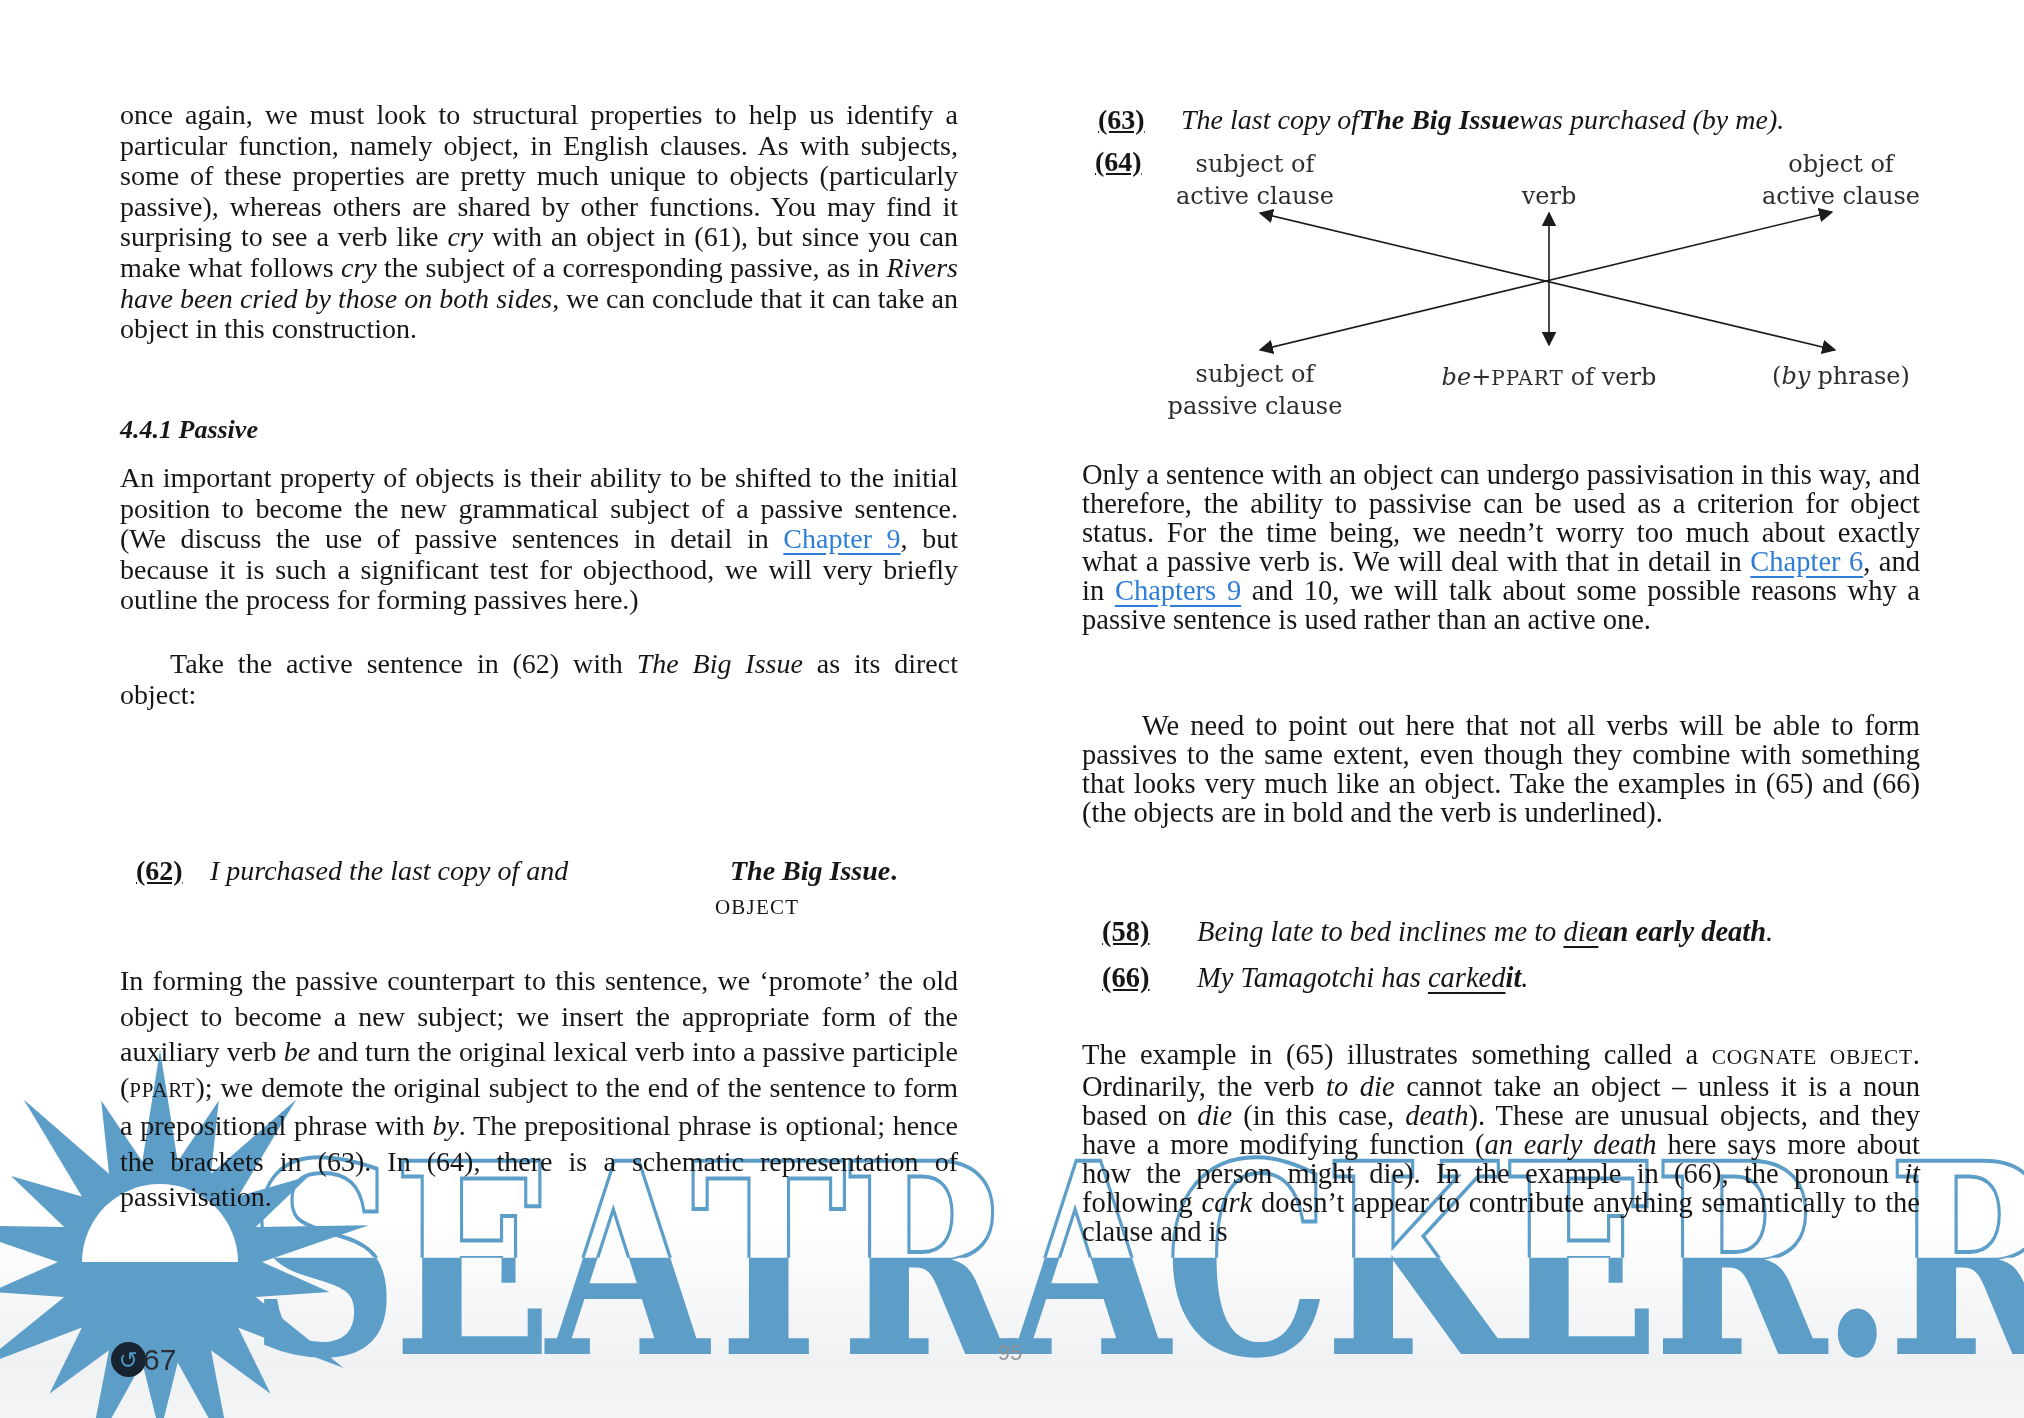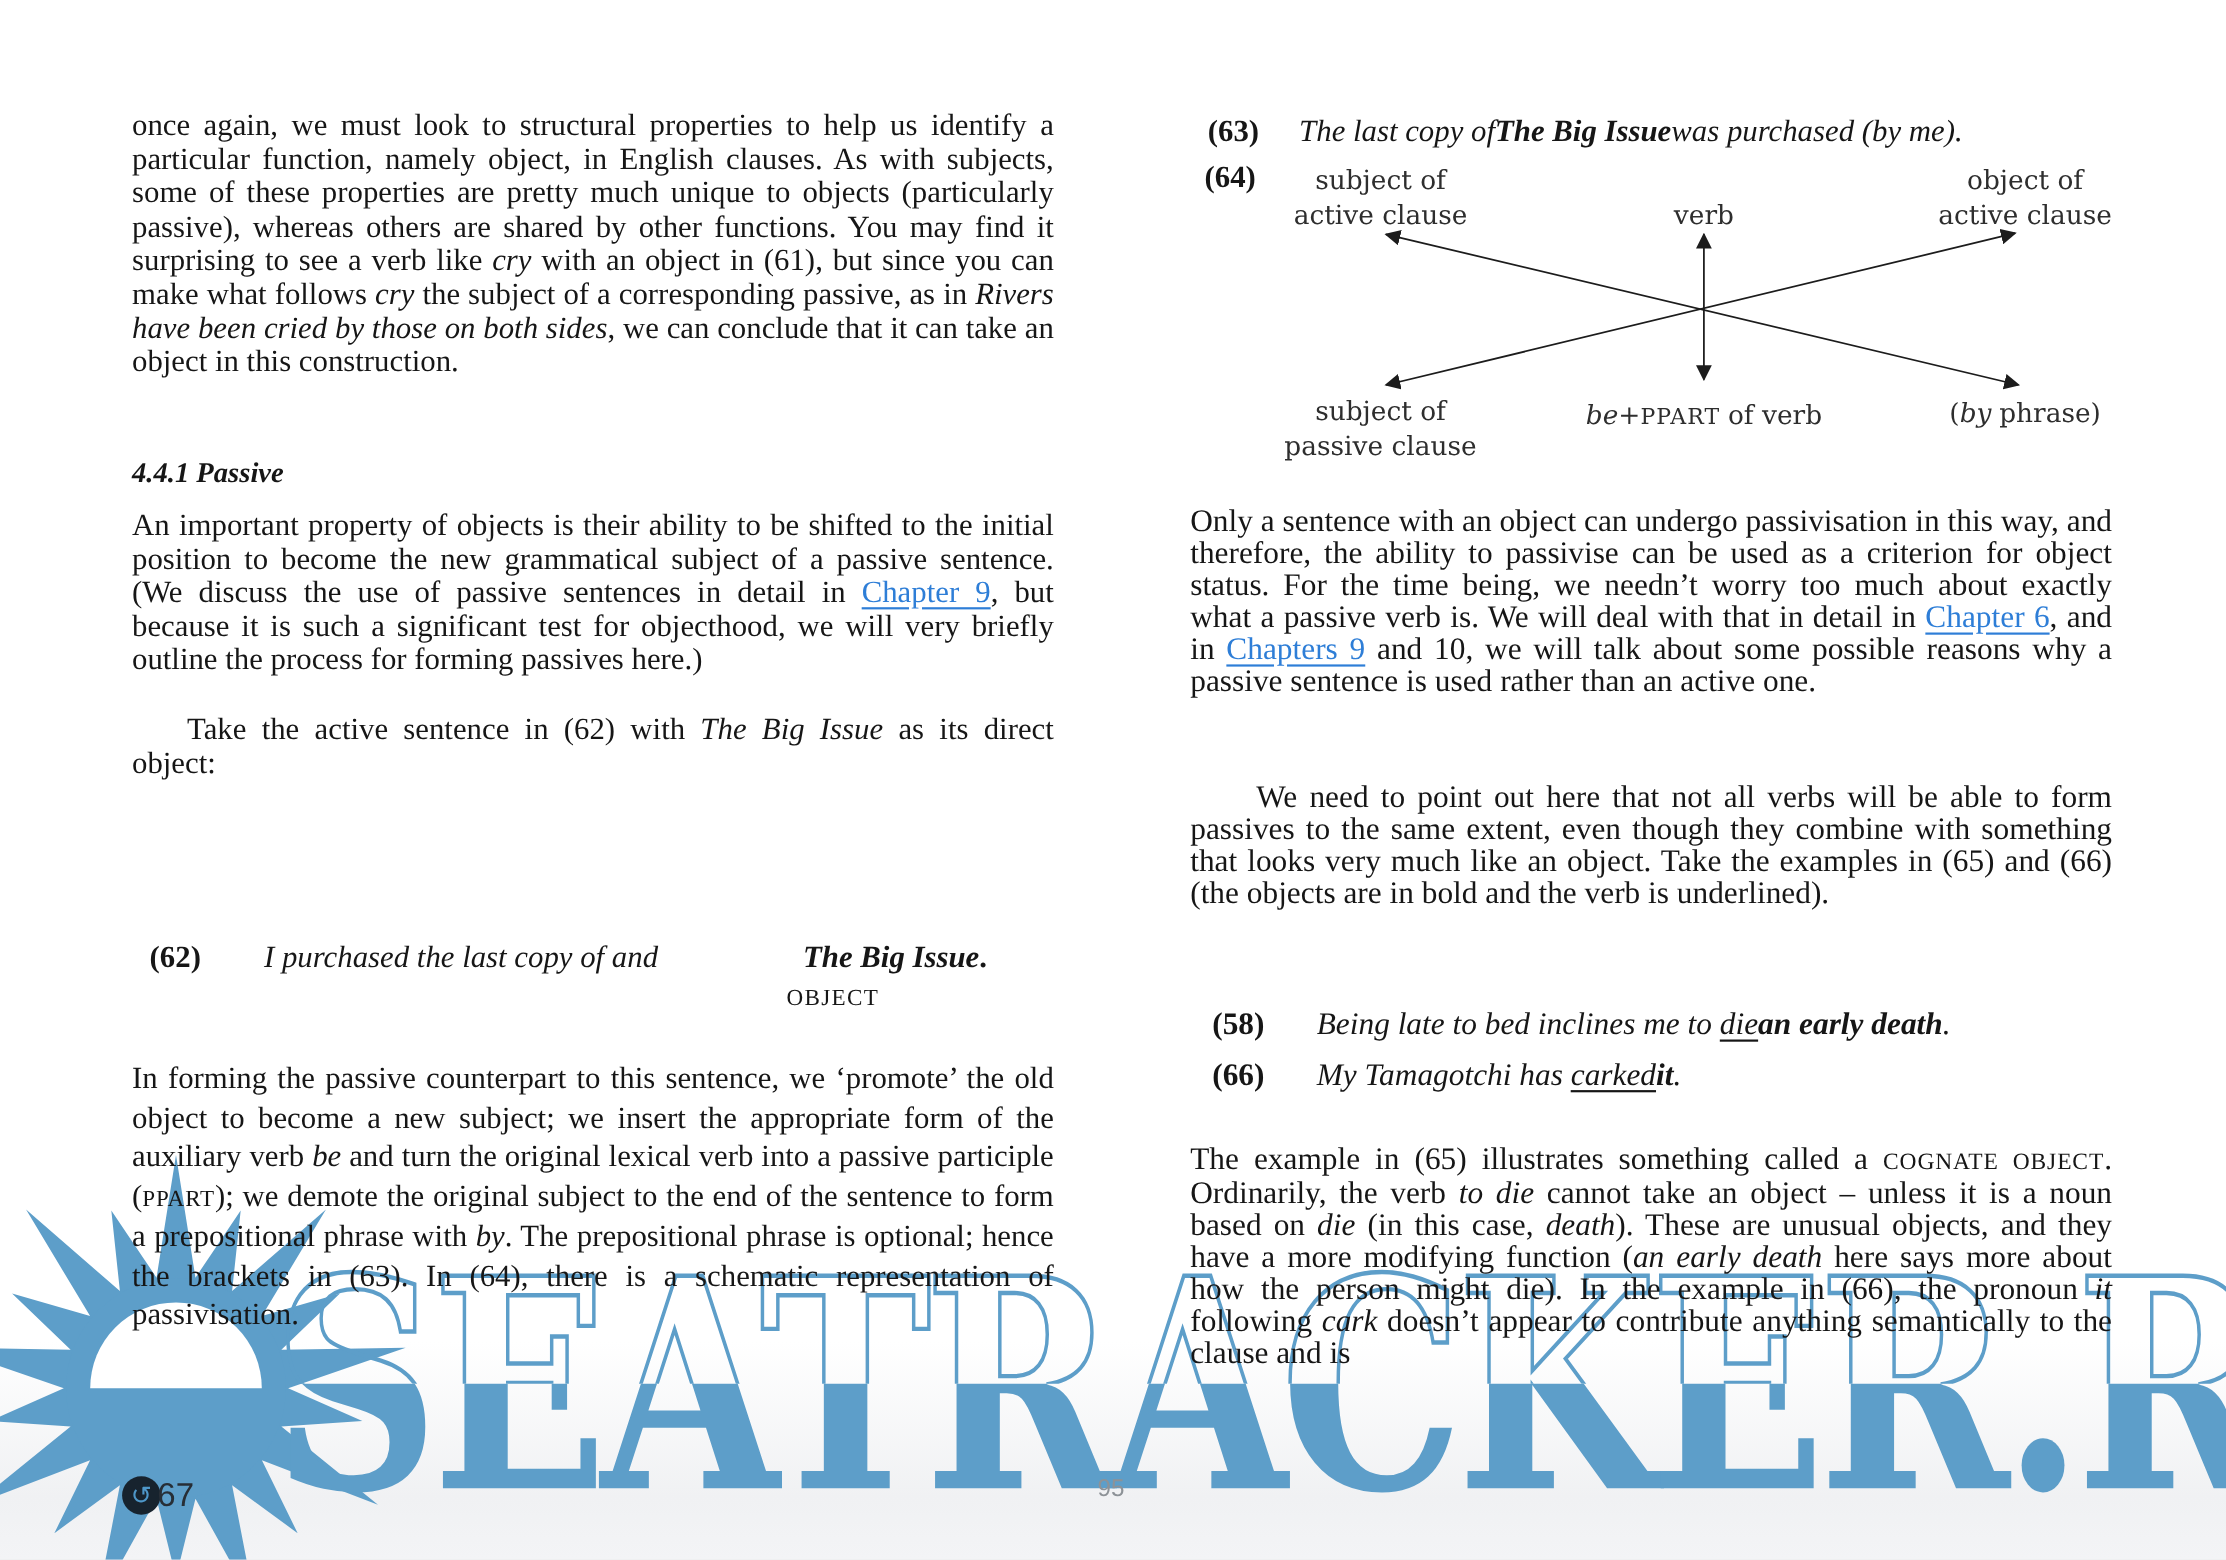--- a/index.html
+++ b/index.html
@@ -40,21 +40,21 @@
     font-size:26px;font-weight:bold;font-style:italic;
   }
   
   .r-i{font-style:italic;}
   .r-b{font-weight:bold;}
   .r-u{text-decoration:underline;text-decoration-thickness:2px;text-underline-offset:5px;}
   .r-a{color:#2e7ed7;text-decoration:underline;text-underline-offset:5px;cursor:pointer;}
   .r-c{font-size:.75em;letter-spacing:.8px;}
   
   .ex-row{position:absolute;left:0;width:838px;font-size:28px;}
-  .ex-label{position:absolute;font-weight:bold;font-style:normal;}
+  .ex-label{position:absolute;font-weight:bold;font-style:normal;text-decoration:underline;}
   .ex-text{position:absolute;font-style:italic;}
   #ex62-phrase{position:absolute;left:610px;top:0;font-style:italic;font-weight:bold;}
   #ex62-period{font-weight:bold;font-style:normal;}
   #ex62-function{
     position:absolute;left:595px;top:40px;
     font-size:21px;letter-spacing:1.2px;font-style:normal;
   }
   
   #diagram-svg{position:absolute;left:0;top:138px;}
   #diagram-svg text{
@@ -122,21 +122,21 @@
     <p class="body-par lh-left" style="top:100px;margin:0;"><span>once again, we must look to structural properties to help us identify a particular function, namely object, in English clauses. As with subjects, some of these properties are pretty much unique to objects (particularly passive), whereas others are shared by other functions. You may find it surprising to see a verb like </span><span class="r-i">cry</span><span> with an object in (61), but since you can make what follows </span><span class="r-i">cry</span><span> the subject of a corresponding passive, as in </span><span class="r-i">Rivers have been cried by those on both sides</span><span>, we can conclude that it can take an object in this construction.</span></p>
 
     <div id="section-heading">4.4.1 Passive</div>
 
     <p class="body-par lh-left" style="top:463px;margin:0;"><span>An important property of objects is their ability to be shifted to the initial position to become the new grammatical subject of a passive sentence. (We discuss the use of passive sentences in detail in </span><span class="r-a">Chapter 9</span><span>, but because it is such a significant test for objecthood, we will very briefly outline the process for forming passives here.)</span></p>
 
     <p class="body-par lh-left indent50" style="top:649px;margin:0;"><span>Take the active sentence in (62) with </span><span class="r-i">The Big Issue</span><span> as its direct object:</span></p>
 
     <div class="ex-row" style="top:855px;height:80px;">
       <span class="ex-label" style="left:16px;">(62)</span>
-      <span class="ex-text" style="left:120px;">I purchased the last copy of and</span>
+      <span class="ex-text" style="left:90px;">I purchased the last copy of and</span>
       <span id="ex62-phrase"><span>The Big Issue</span><span id="ex62-period">.</span></span>
       <span id="ex62-function">OBJECT</span>
     </div>
 
     <p class="body-par lh-left4" style="top:963px;margin:0;"><span>In forming the passive counterpart to this sentence, we ‘promote’ the old object to become a new subject; we insert the appropriate form of the auxiliary verb </span><span class="r-i">be</span><span> and turn the original lexical verb into a passive participle (</span><span class="r-c">PPART</span><span>); we demote the original subject to the end of the sentence to form a prepositional phrase with </span><span class="r-i">by</span><span>. The prepositional phrase is optional; hence the brackets in (63). In (64), there is a schematic representation of passivisation.</span></p>
   </div>
 
   <div id="right-col" class="col">
 
     <div class="ex-row" style="top:104px;">

